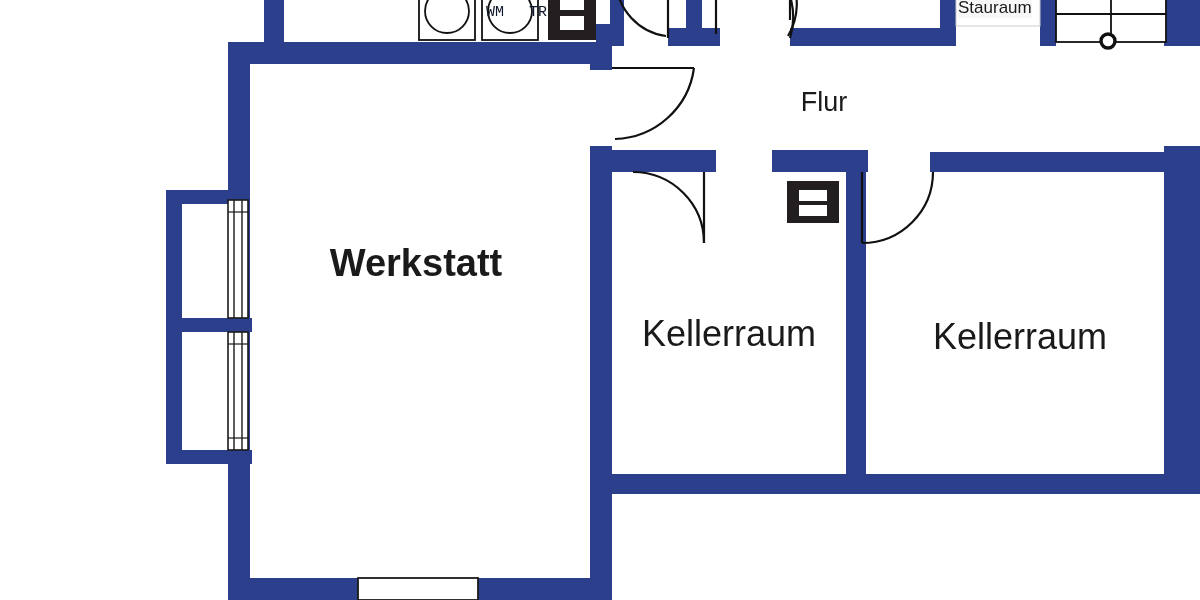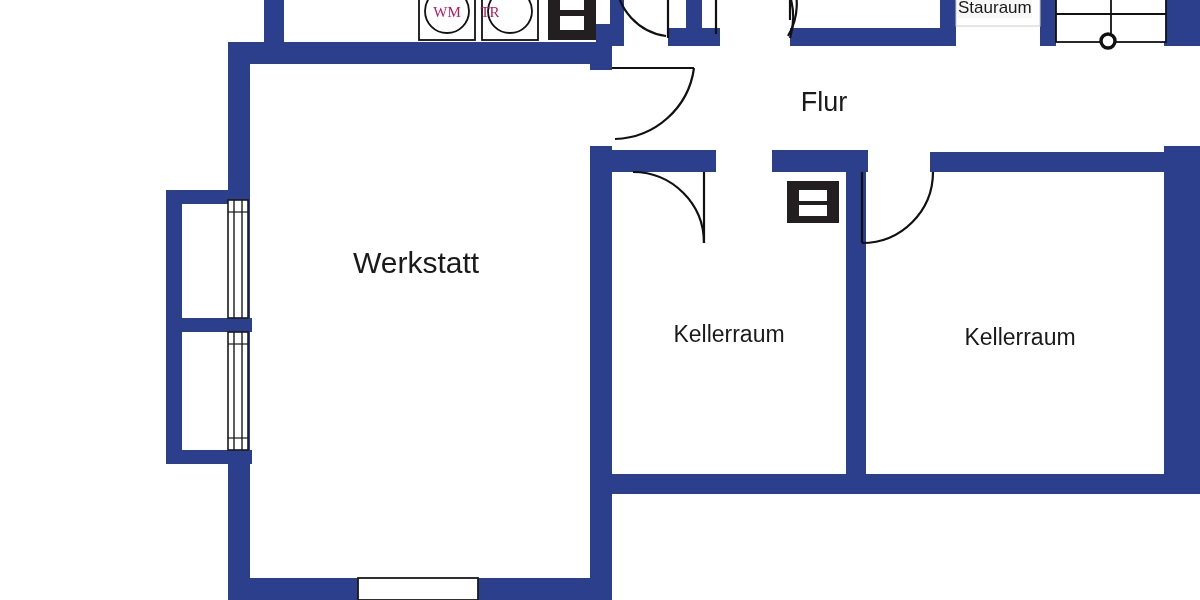--- a/index.html
+++ b/index.html
@@ -24,35 +24,36 @@
     height: 600px;
   }
   .room-label {
     position: absolute;
     color: #1a1a1a;
     font-family: "Liberation Sans", sans-serif;
     white-space: nowrap;
     transform: translate(-50%, -50%);
     pointer-events: none;
   }
-  .label-werkstatt { font-size: 30px; }
+  .label-werkstatt { font-size: 38px; font-weight: bold; }
   .label-flur      { font-size: 27px; }
-  .label-keller    { font-size: 23px; }
+  .label-keller    { font-size: 36px; }
   .label-stauraum  {
     font-size: 17px;
     transform: translate(0, -50%);
     background: #f7f7f7;
   }
   .appliance-label {
     position: absolute;
     font-size: 15px;
-    color: #be185d;
+    color: #0f172a;
     transform: translate(-50%, -50%);
-    font-family: Liberation Serif, serif;
+    font-family: Liberation Mono, monospace;
     pointer-events: none;
+    margin-left: 48px;
   }
 </style>
 </head>
 <body>
 
 <div id="plan">
 
   <svg viewBox="0 0 1200 600" xmlns="http://www.w3.org/2000/svg">
 
     <g fill="#2b3f8c">

